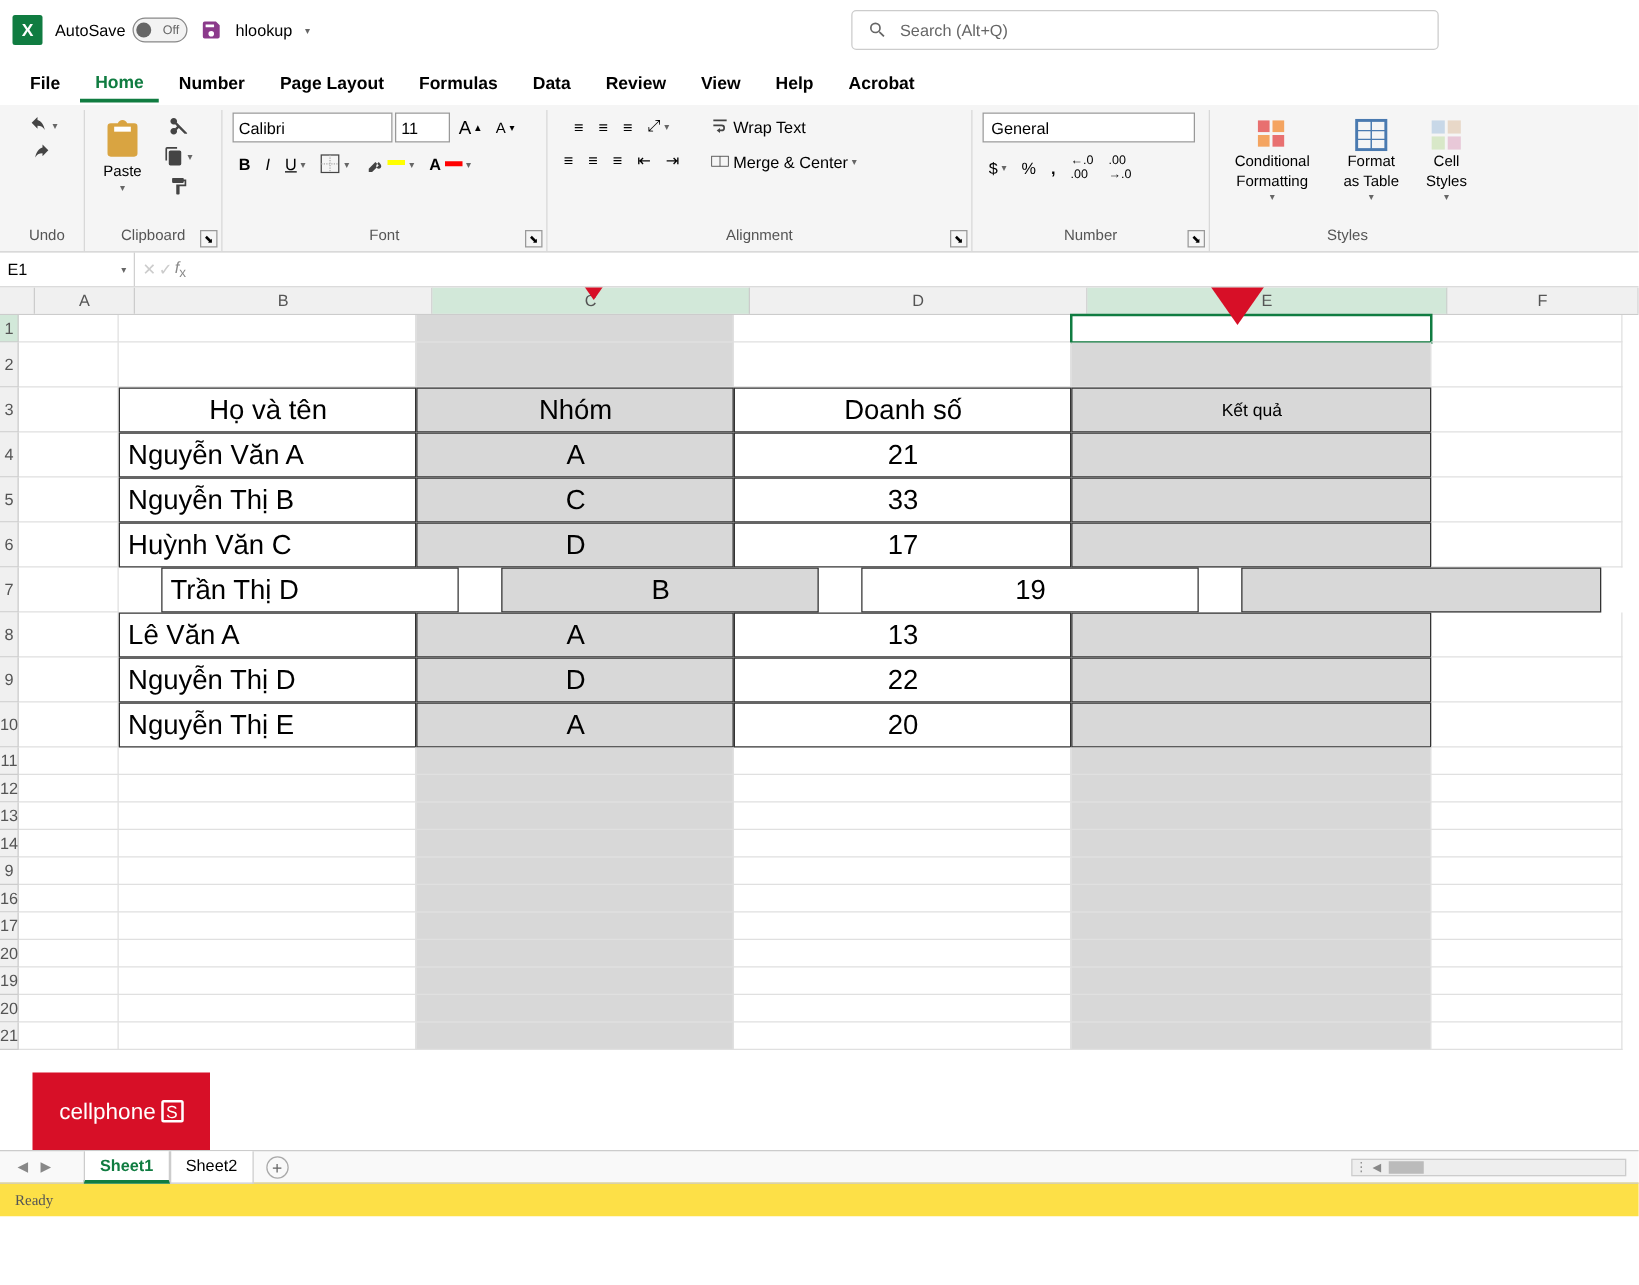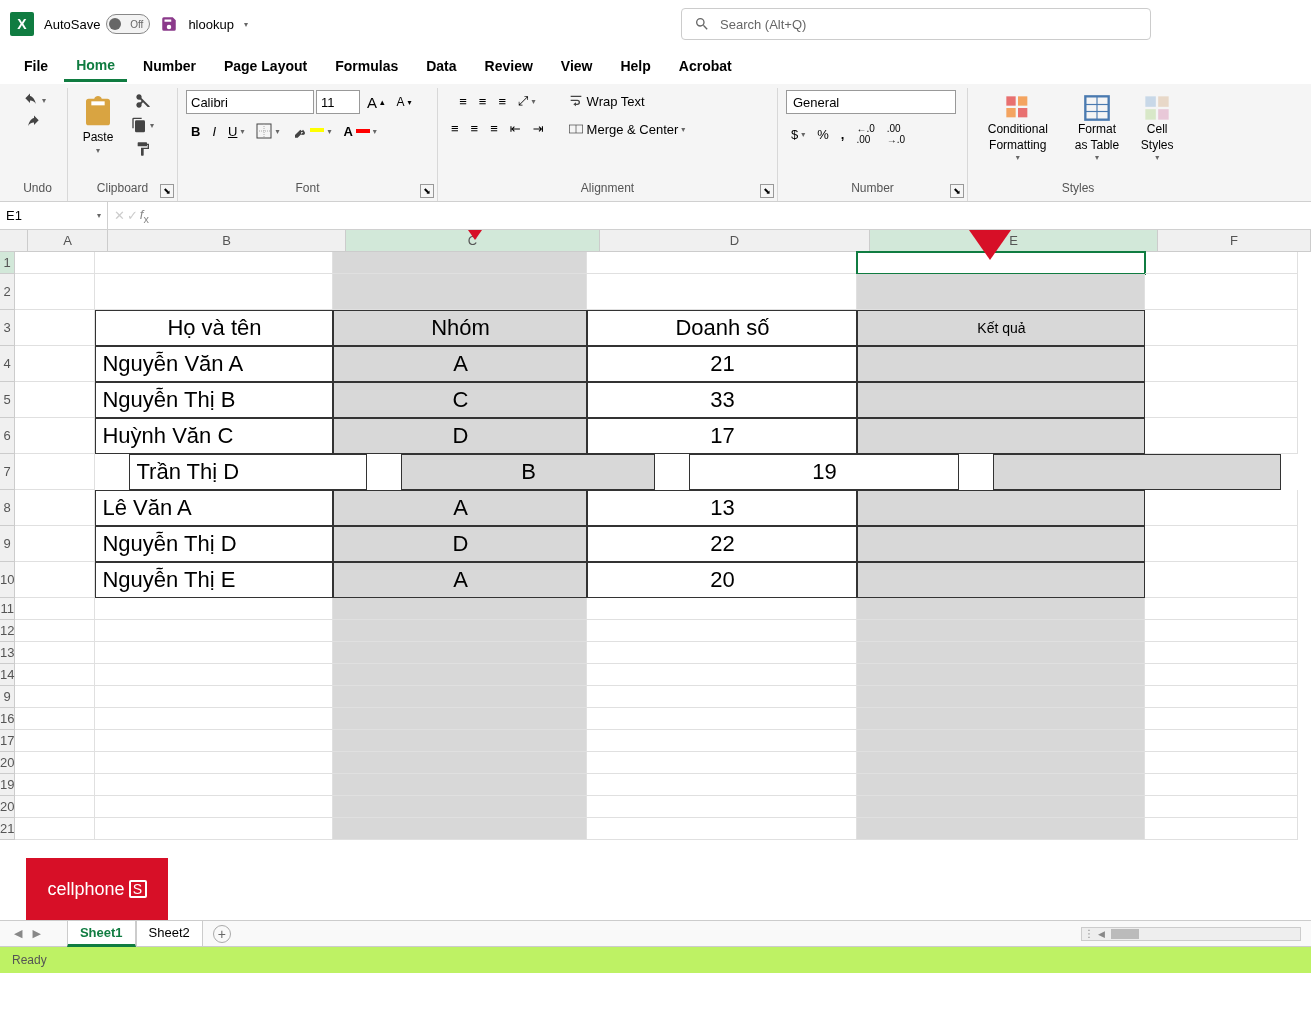--- a/index.html
+++ b/index.html
@@ -72,21 +72,21 @@
 
 .sheet-tabs { height: 26px; border-top: 1px solid #ccc; display: flex; align-items: center; padding: 0 10px; gap: 2px; background: #f9f9f9; }
 .nav-arrow { color: #888; padding: 0 4px; cursor: pointer; font-size: 11px; }
 .sheet-tab { padding: 4px 12px; font-size: 13px; border: 1px solid #ccc; border-top: none; background: #fff; cursor: pointer; }
 .sheet-tab.active { border-bottom: 3px solid #107c41; font-weight: 600; color: #107c41; }
 .sheet-add { margin-left: 8px; color: #666; cursor: pointer; border: 1px solid #aaa; border-radius: 50%; width: 18px; height: 18px; display: flex; align-items: center; justify-content: center; font-size: 14px; }
 .hscroll { margin-left: auto; width: 220px; height: 14px; background: #eee; border: 1px solid #ccc; display: flex; align-items: center; }
 .hscroll .thumb { width: 28px; height: 10px; background: #bbb; margin-left: 4px; }
 
 
-.statusbar { height: 24px; background: #bef264; border-top: 1px solid #ccc; display: flex; align-items: center; padding: 13px 12px; font-size: 12px; color: #555; }
+.statusbar { height: 24px; background: #fde047; border-top: 1px solid #ccc; display: flex; align-items: center; padding: 13px 12px; font-size: 12px; color: #555; font-family: Liberation Serif, serif; }
 
 svg { display: block; }
 </style>
 </head>
 <body>
 
 <div class="titlebar">
   <div class="excel-icon">X</div>
   <div class="autosave">
     <span>AutoSave</span>

